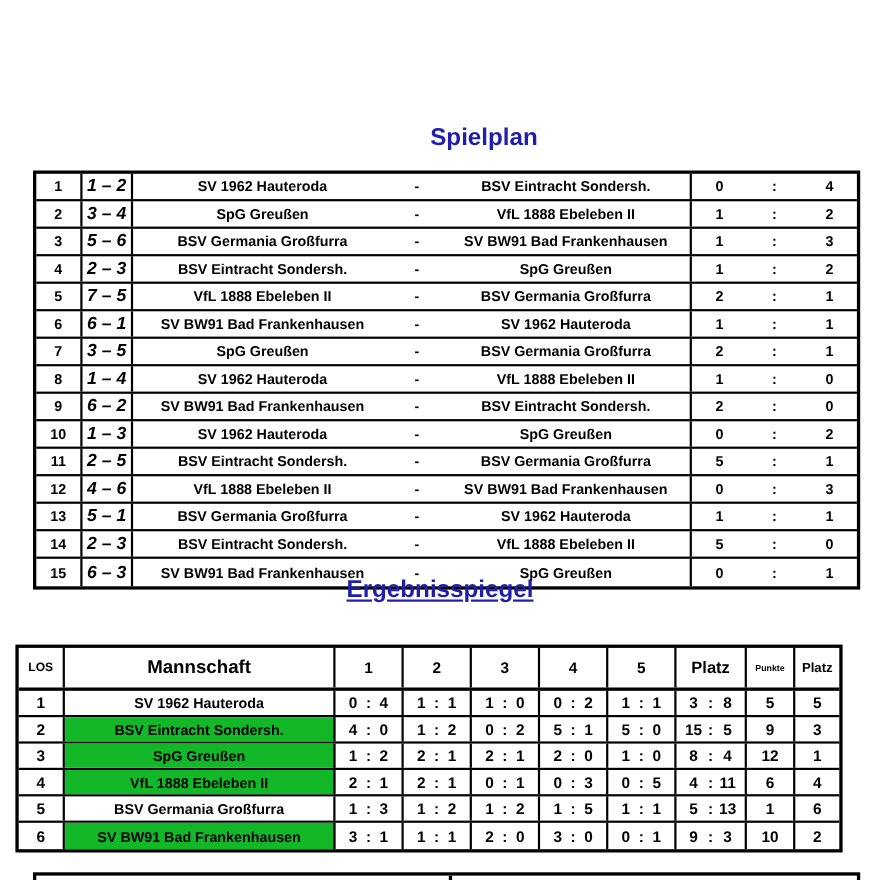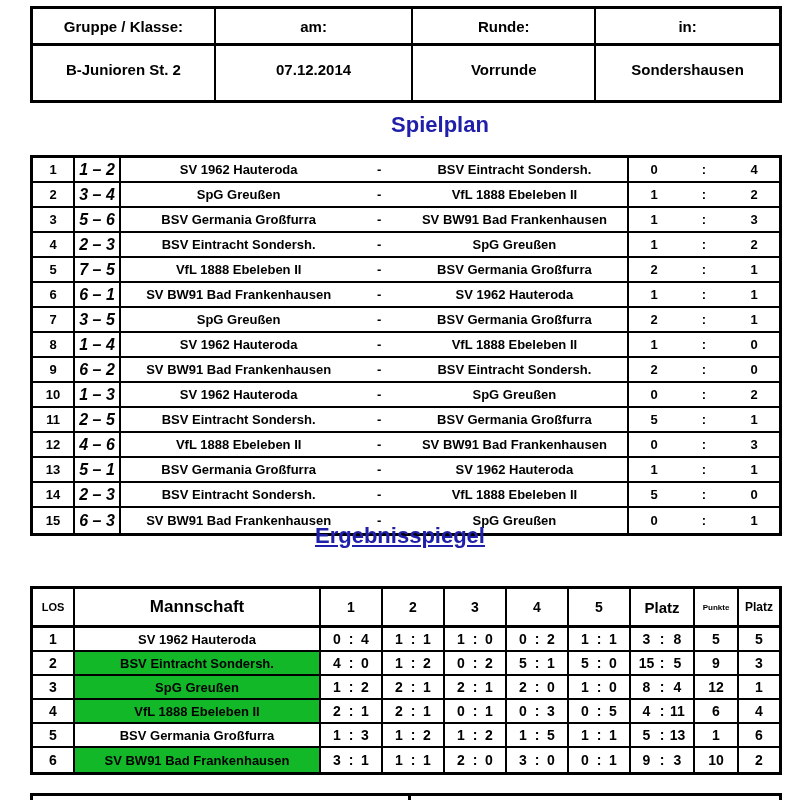--- a/index.html
+++ b/index.html
@@ -61,21 +61,21 @@
              font-style: italic; font-size: 16px; white-space: nowrap; }
   .sp-match { flex: 1; border-right: 2px solid #000; }
   .sp-match .sp-home { flex: 0 0 46.5%; text-align: center; }
   .sp-match .sp-dash { flex: 0 0 9%;    text-align: center; }
   .sp-match .sp-away { flex: 0 0 44.5%; text-align: center; }
   .sp-score { width: 150px; }
   .sp-score span { flex: 1; text-align: center; }
 
   
   .eg-table {
-    position: absolute; left: 30px; top: 586px; width: 752px;
+    position: absolute; left: 14px; top: 586px; width: 752px;
     border: 3px solid #000; box-sizing: border-box;
     background: #fff;
   }
   .eg-hrow { display: flex; height: 36px; border-bottom: 3px solid #000; }
   .eg-hrow > div {
     box-sizing: border-box;
     display: flex; align-items: center; justify-content: center;
     border-right: 2px solid #000;
   }
   .eg-h-los     { width: 42px;  font-size: 11px; }
@@ -122,30 +122,20 @@
   .bt-divider {
     position: absolute; left: 375px; top: 0; width: 3px; height: 100%;
     background: #000;
   }
 </style>
 </head>
 <body>
 
 <div class="page">
 
-  <div class="info-table">
-    <div class="info-cell info-head">Gruppe / Klasse:</div>
-    <div class="info-cell info-head">am:</div>
-    <div class="info-cell info-head">Runde:</div>
-    <div class="info-cell info-head last">in:</div>
-    <div class="info-cell info-val">B-Junioren St. 2</div>
-    <div class="info-cell info-val">07.12.2014</div>
-    <div class="info-cell info-val">Vorrunde</div>
-    <div class="info-cell info-val last">Sondershausen</div>
-  </div>
 
   <div class="sec-title" id="title-spielplan">Spielplan</div>
 
   <div class="sp-table" id="sp-table">
       <div class="sp-row">
     <div class="sp-num">1</div>
     <div class="sp-pair">1 – 2</div>
     <div class="sp-match">
       <span class="sp-home">SV 1962 Hauteroda</span>
       <span class="sp-dash">-</span>

